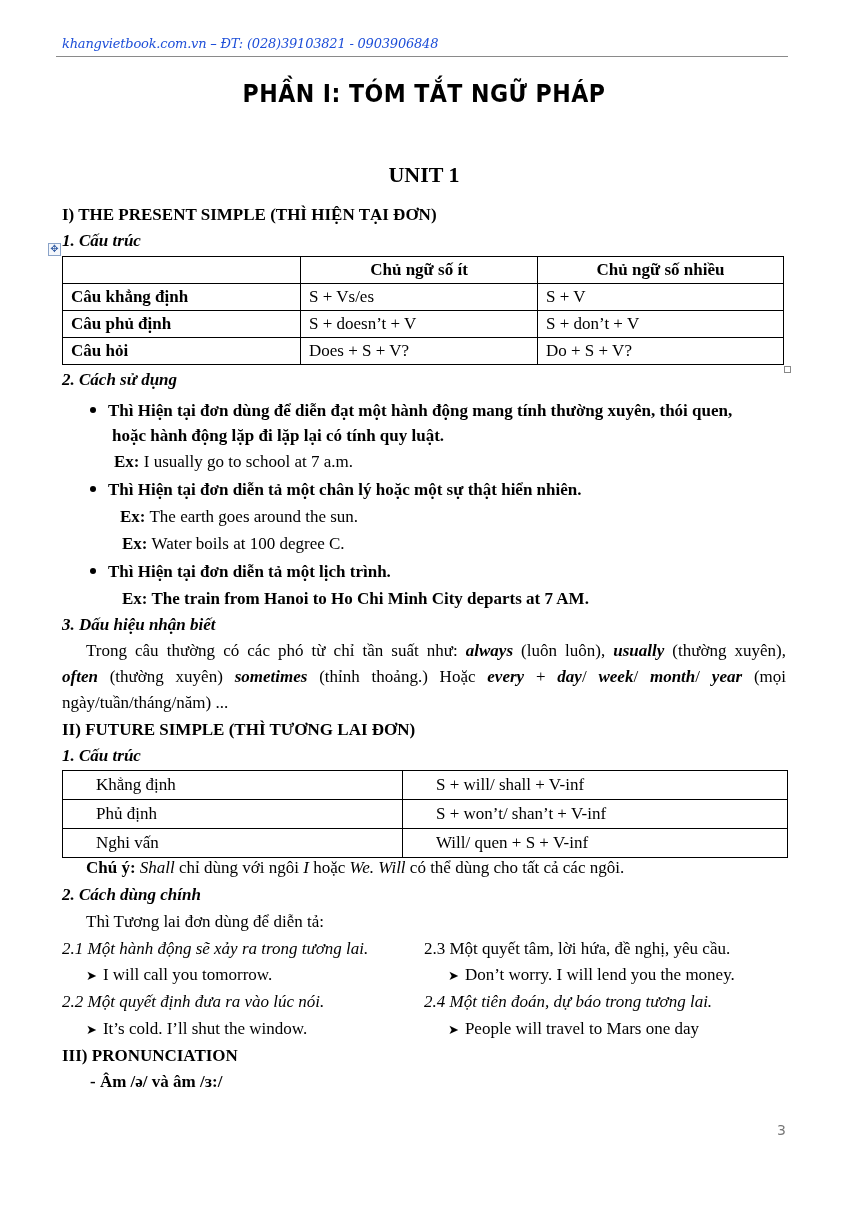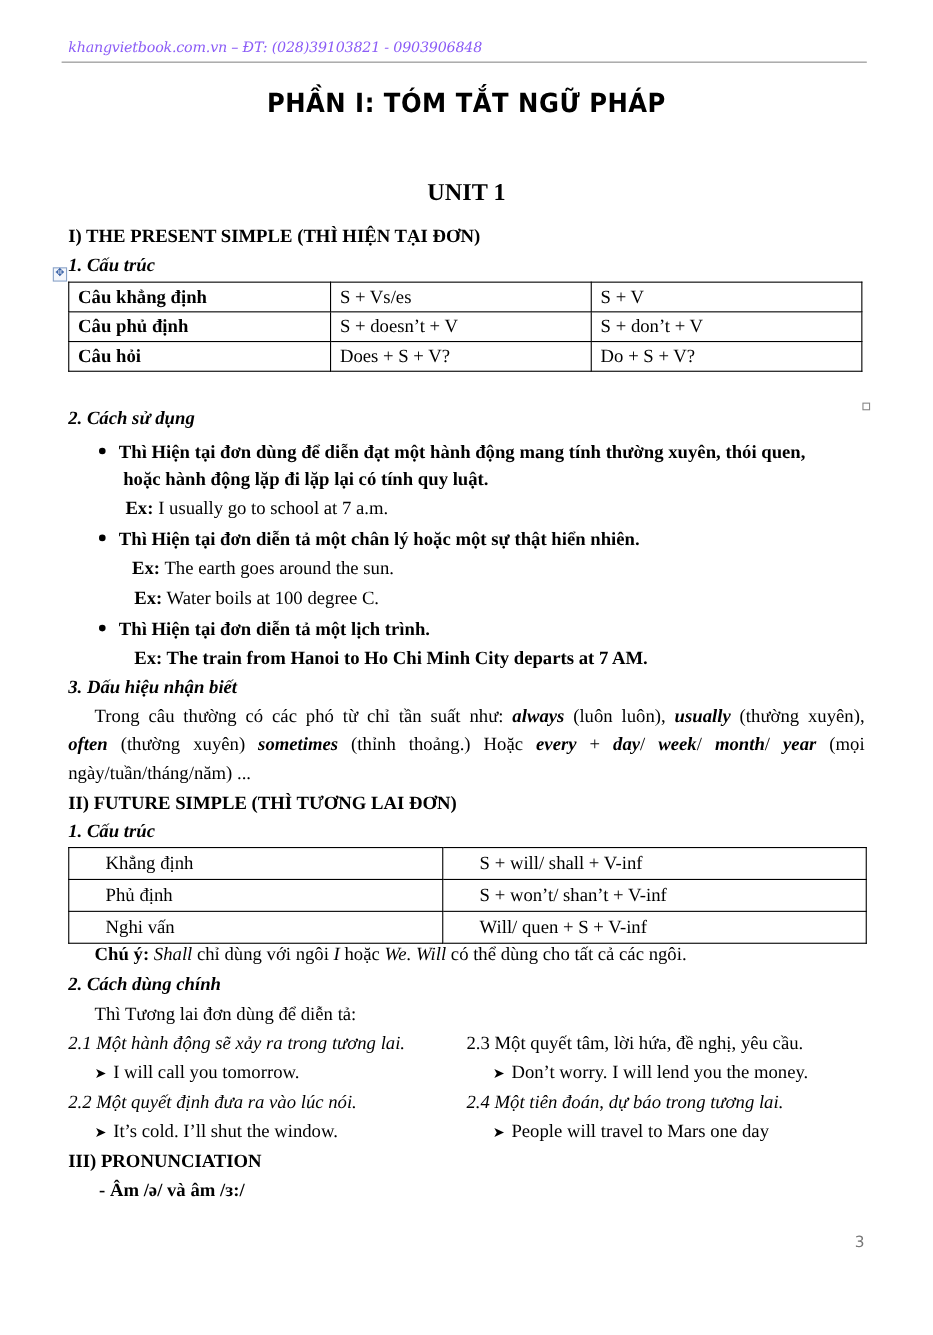--- a/index.html
+++ b/index.html
@@ -1,19 +1,19 @@
 <!DOCTYPE html>
 <html><head>
 <meta charset="utf-8">
 <style>
   html, body { margin: 0; padding: 0; background: #ffffff; }
   body { width: 848px; height: 1214px; position: relative; overflow: hidden;
          font-family: "Liberation Serif", serif; color: #000; }
   .header { position: absolute; left: 62px; top: 36px; font-size: 13px; font-style: italic;
-            color: #8b5cf6; font-family: "DejaVu Serif", serif; letter-spacing: -0.2px; }
+            color: #1d4ed8; font-family: "DejaVu Serif", serif; letter-spacing: -0.2px; }
   .header-rule { position: absolute; left: 56px; top: 56px; width: 732px; height: 0;
                  border-top: 1.5px solid #8a8a8a; }
   .part-title { position: absolute; left: 0; width: 848px; top: 80px; text-align: center;
                 font-family: "DejaVu Sans", sans-serif; font-weight: bold; font-size: 24px;
                 letter-spacing: 0.5px; transform: scaleX(0.92); }
   .unit { position: absolute; left: 0; width: 848px; top: 162px; text-align: center;
           font-size: 22px; font-weight: bold; }
   .abs { position: absolute; }
   .h1 { font-weight: bold; font-size: 17px; }
   .h2 { font-weight: bold; font-style: italic; font-size: 17px; }
@@ -52,20 +52,25 @@
 <div class="move-icon">✥</div>
 <div class="abs h2" style="left:62px; top:231px;">1. Cấu trúc</div>
 
 <table class="t1">
   <colgroup>
       <col style="width:238px">
       <col style="width:237px">
       <col>
     </colgroup>
   <tbody>
+      <tr>
+    <td class="hd"></td>
+    <td class="hd">Chủ ngữ số ít</td>
+    <td class="hd">Chủ ngữ số nhiều</td>
+  </tr>
   <tr>
     <td class="rl">Câu khẳng định</td>
     <td>S + Vs/es</td>
     <td>S + V</td>
   </tr>
   <tr>
     <td class="rl">Câu phủ định</td>
     <td>S + doesn’t + V</td>
     <td>S + don’t + V</td>
   </tr>

